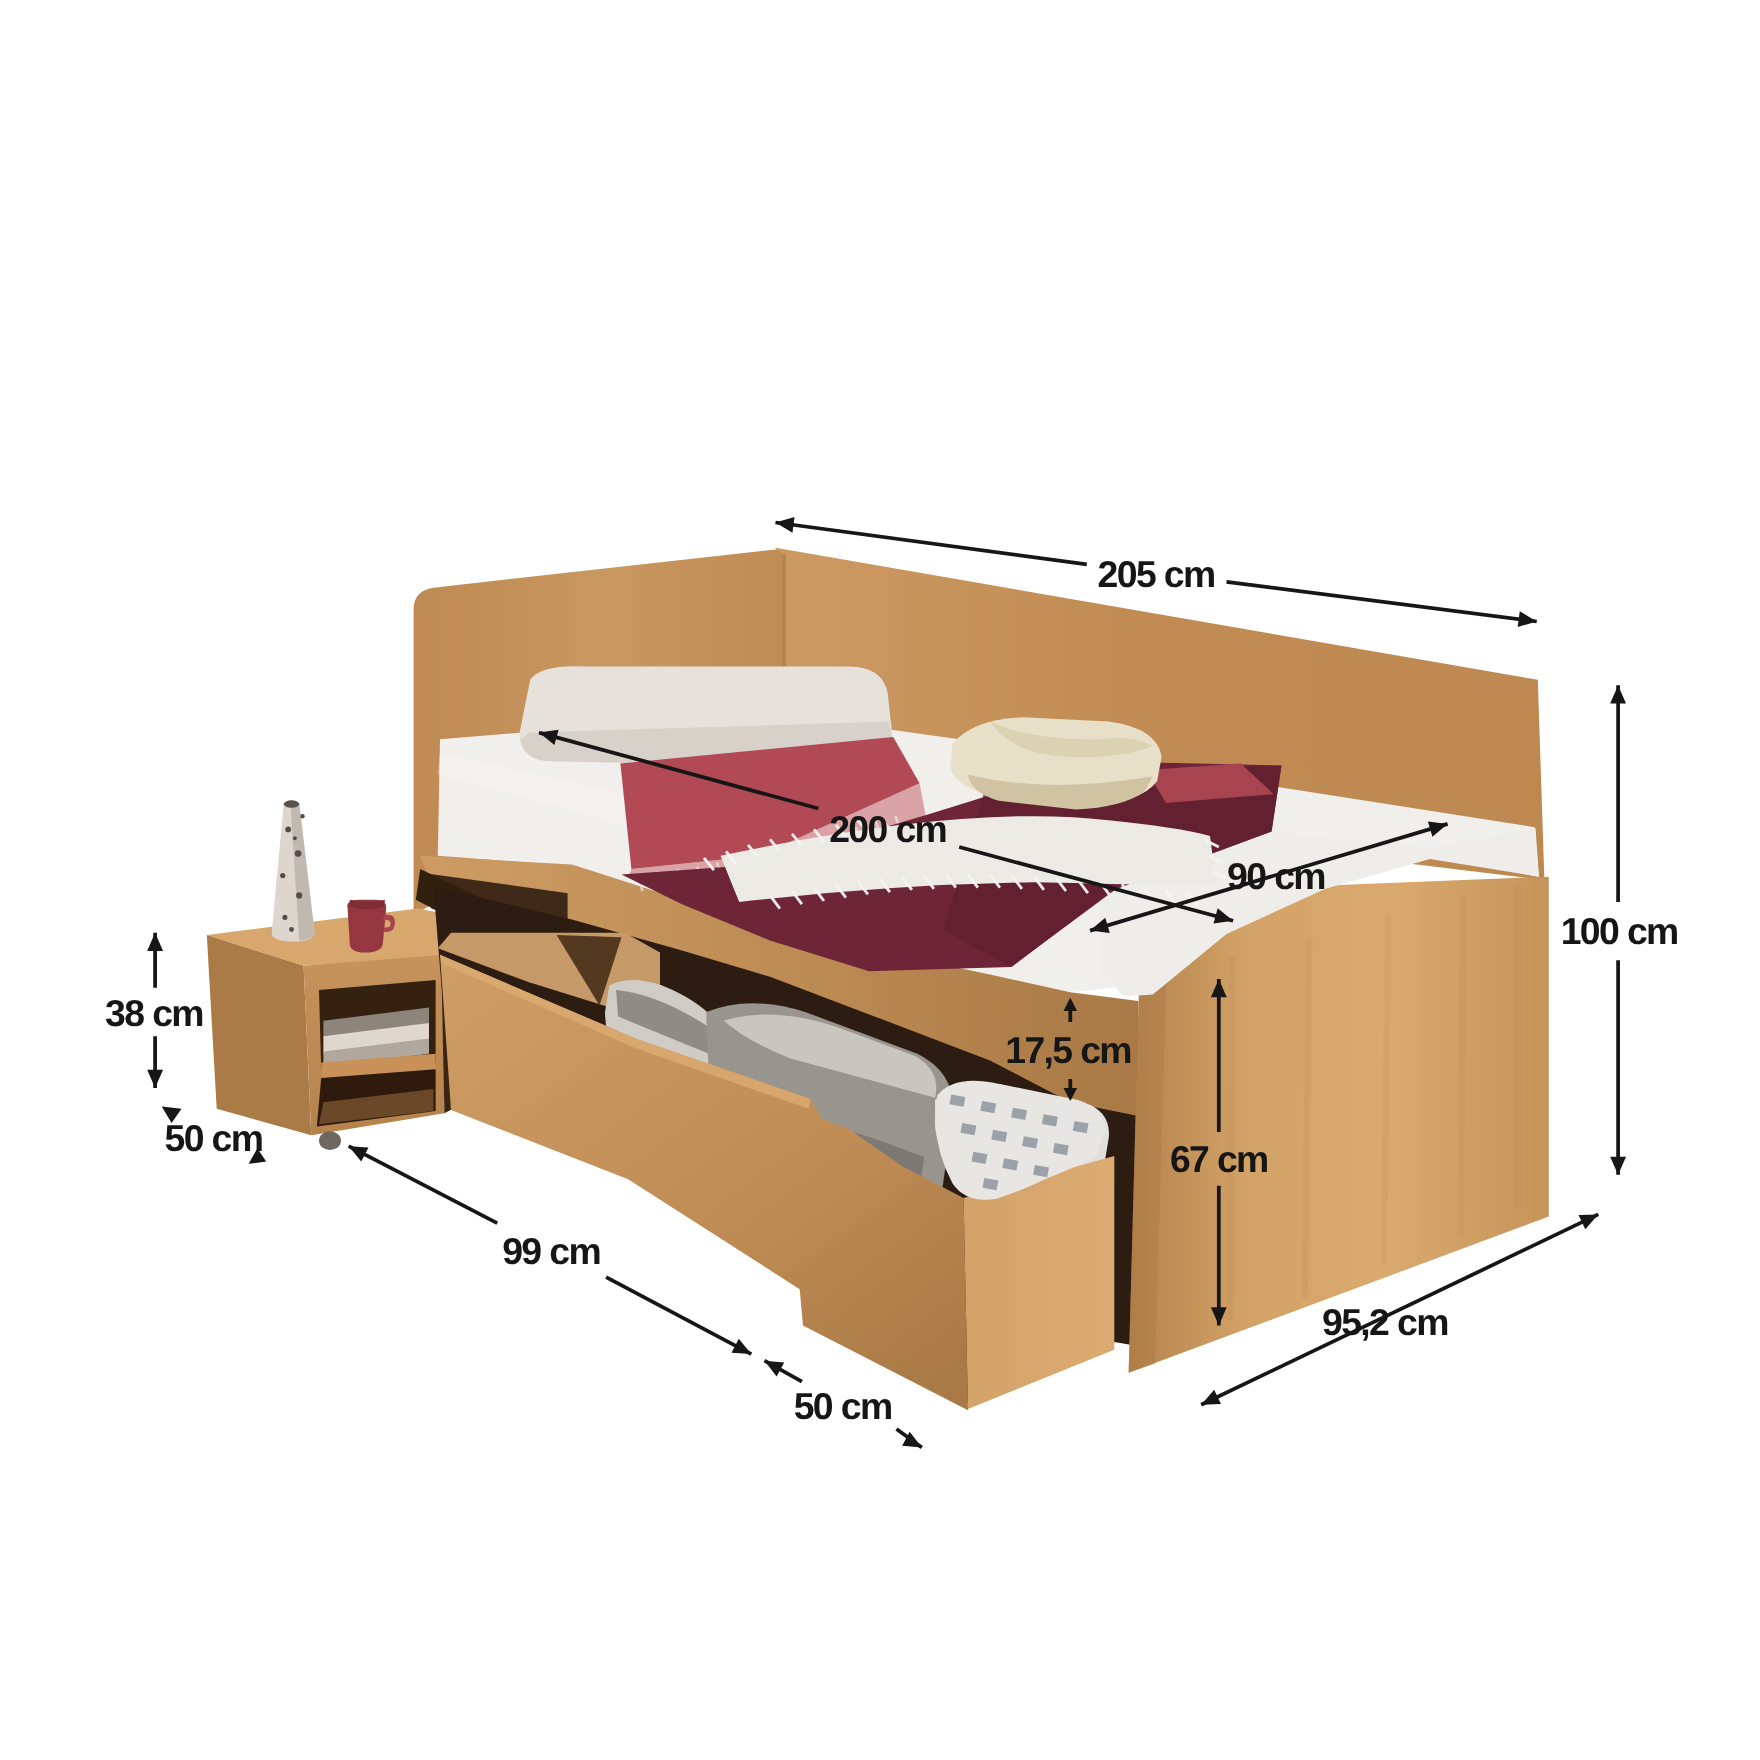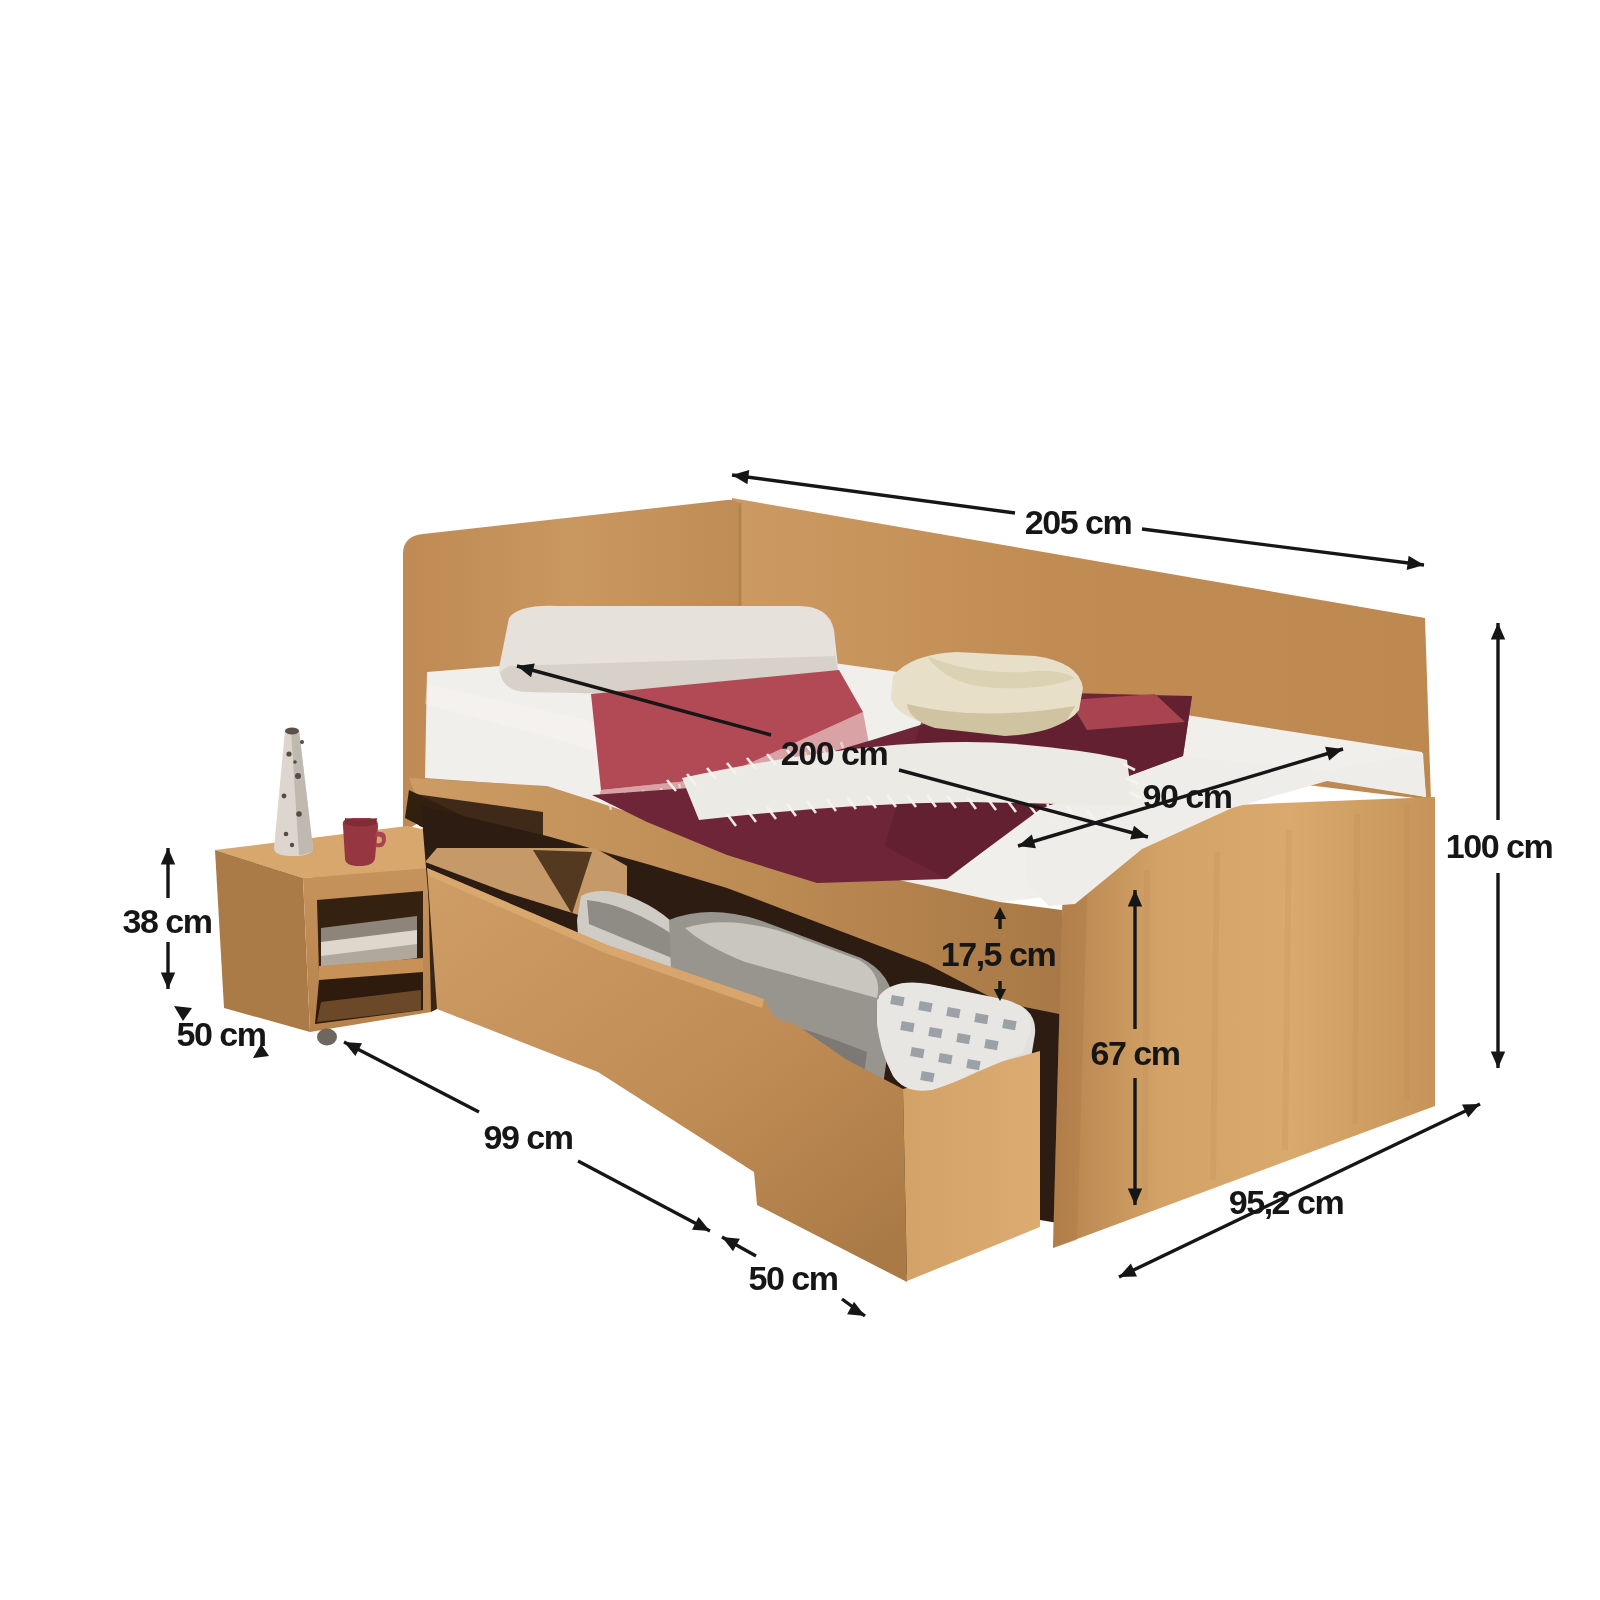--- a/index.html
+++ b/index.html
@@ -1,17 +1,17 @@
 <!DOCTYPE html>
 <html><head>
 <meta charset="utf-8">
 <style>
 html,body{margin:0;padding:0;background:#ffffff;}
 #stage{position:relative;width:1534px;height:1600px;background:#ffffff;overflow:hidden;
-font-family:"Liberation Sans",sans-serif;margin-left:27px;}
+font-family:"Liberation Sans",sans-serif;}
 svg{display:block;}
 .dim{fill:#161616;font-family:"Liberation Sans",sans-serif;font-size:34px;font-weight:700;letter-spacing:-1.5px;}
 </style>
 </head>
 <body>
 <div id="stage">
 <svg width="1600" height="1600" viewBox="0 0 1600 1600">
 <defs>
 <linearGradient id="gBack" x1="0" y1="0" x2="1" y2="0">
  <stop offset="0" stop-color="#cb9a62"></stop>

